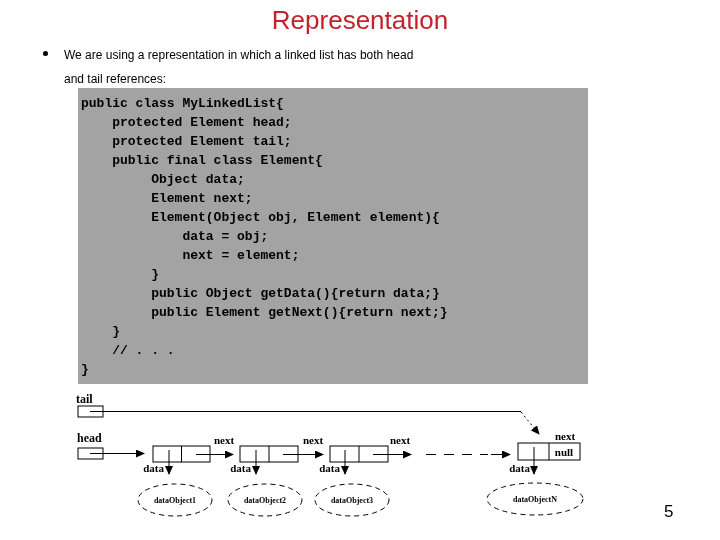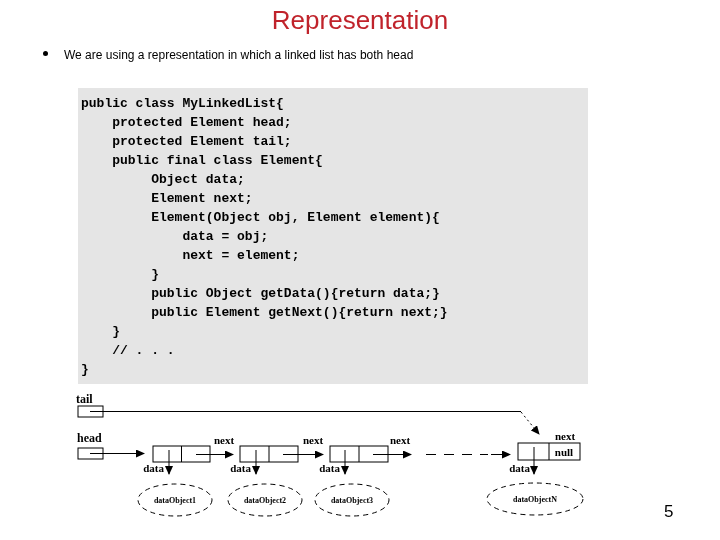--- a/index.html
+++ b/index.html
@@ -21,21 +21,21 @@
     position:absolute;left:0;top:8px;
     width:5px;height:5px;border-radius:50%;background:#000;
   }
   .bullet-text{
     position:absolute;left:21px;top:0;width:605px;
     font-size:12px;color:#000;line-height:24px;
   }
   .code-box{
     position:absolute;left:78px;top:88px;
     width:510px;height:296px;
-    background:#e5e5e5;
+    background:#a3a3a3;
   }
   .code-box pre{
     margin:0;padding:6px 0 0 3px;
     font-family:"Liberation Mono","DejaVu Sans Mono",monospace;
     font-weight:bold;
     font-size:13px;line-height:19px;
     color:#000;
   }
   .diagram{position:absolute;left:0;top:382px;width:720px;height:148px;}
   .diagram text{
@@ -54,20 +54,21 @@
 <body>
 
 <div id="slide">
 
   <div class="title">Representation</div>
 
   <div class="bullet-row">
     <div class="bullet-dot"></div>
     <div class="bullet-text">
       <div>We are using a representation in which a linked list has both head</div>
+      <div>and tail references:</div>
     </div>
   </div>
 
   <div class="code-box">
     <pre>public class MyLinkedList{
     protected Element head;
     protected Element tail;
     public final class Element{
          Object data;
          Element next;

